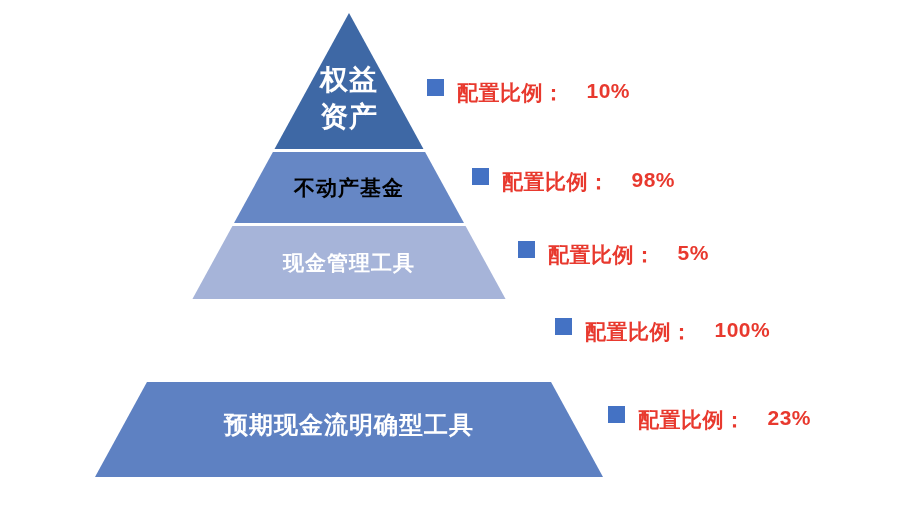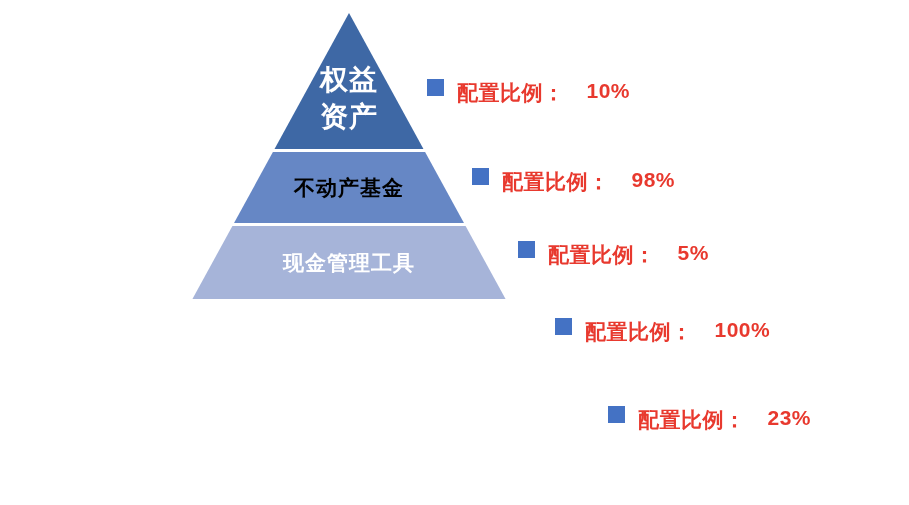--- a/index.html
+++ b/index.html
@@ -59,20 +59,23 @@
     <div class="level lv1" style="background: rgb(62, 104, 165);">
       <span class="lv-label" style="color: rgb(255, 255, 255);">权益
 资产</span>
     </div>
     <div class="level lv2" style="background: rgb(102, 135, 197);">
       <span class="lv-label" style="color: #000000;">不动产基金</span>
     </div>
     <div class="level lv3" style="background: rgb(166, 180, 217);">
       <span class="lv-label" style="color: rgb(255, 255, 255);">现金管理工具</span>
     </div>
+    <div class="level lv5" style="background: rgb(94, 129, 194);">
+      <span class="lv-label" style="color: rgb(255, 255, 255);">预期现金流明确型工具</span>
+    </div>
   </div>
 
   <div class="callout c1">
     <span class="bullet"></span>
     <span class="callout-text">配置比例：</span>
     <span class="callout-text callout-value">10%</span>
   </div>
 
   <div class="callout c2">
     <span class="bullet"></span>

